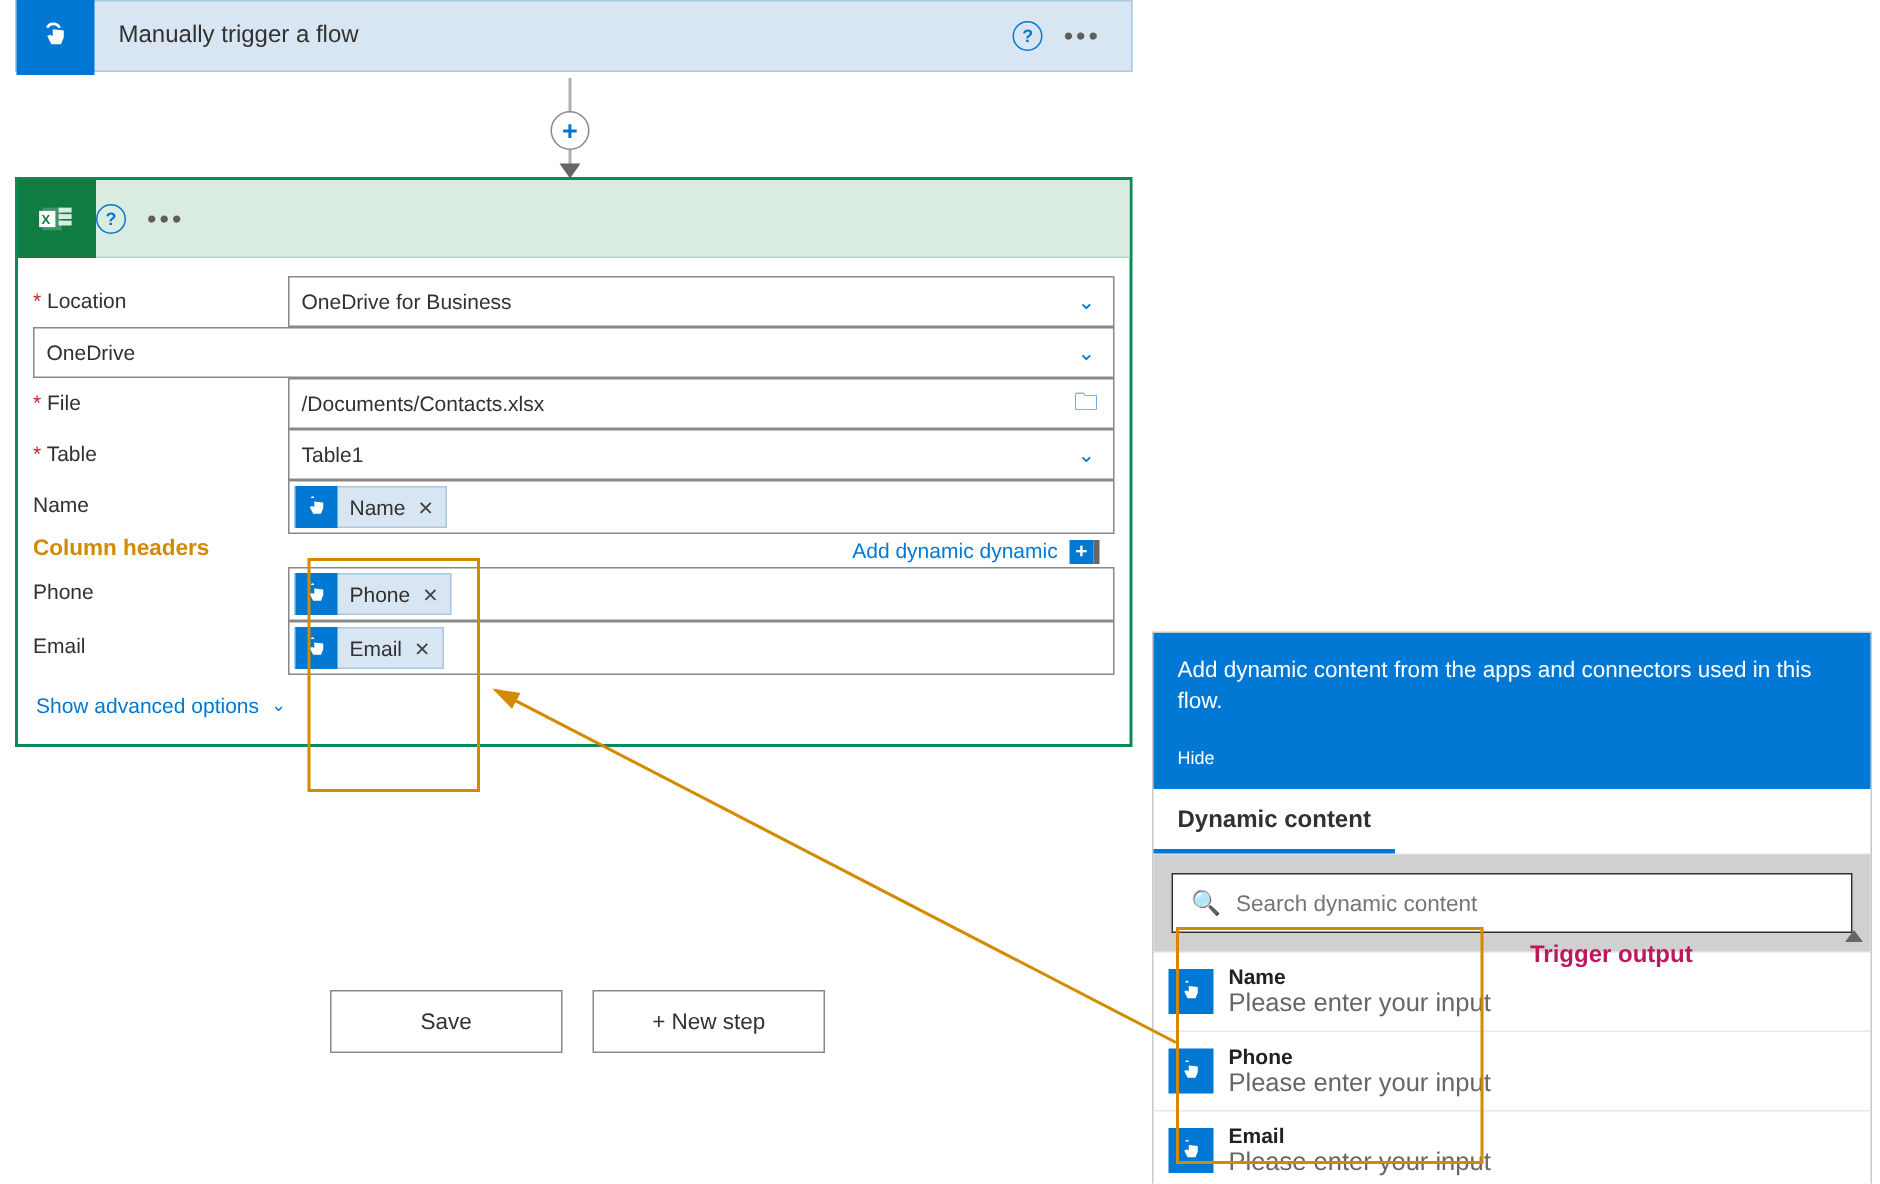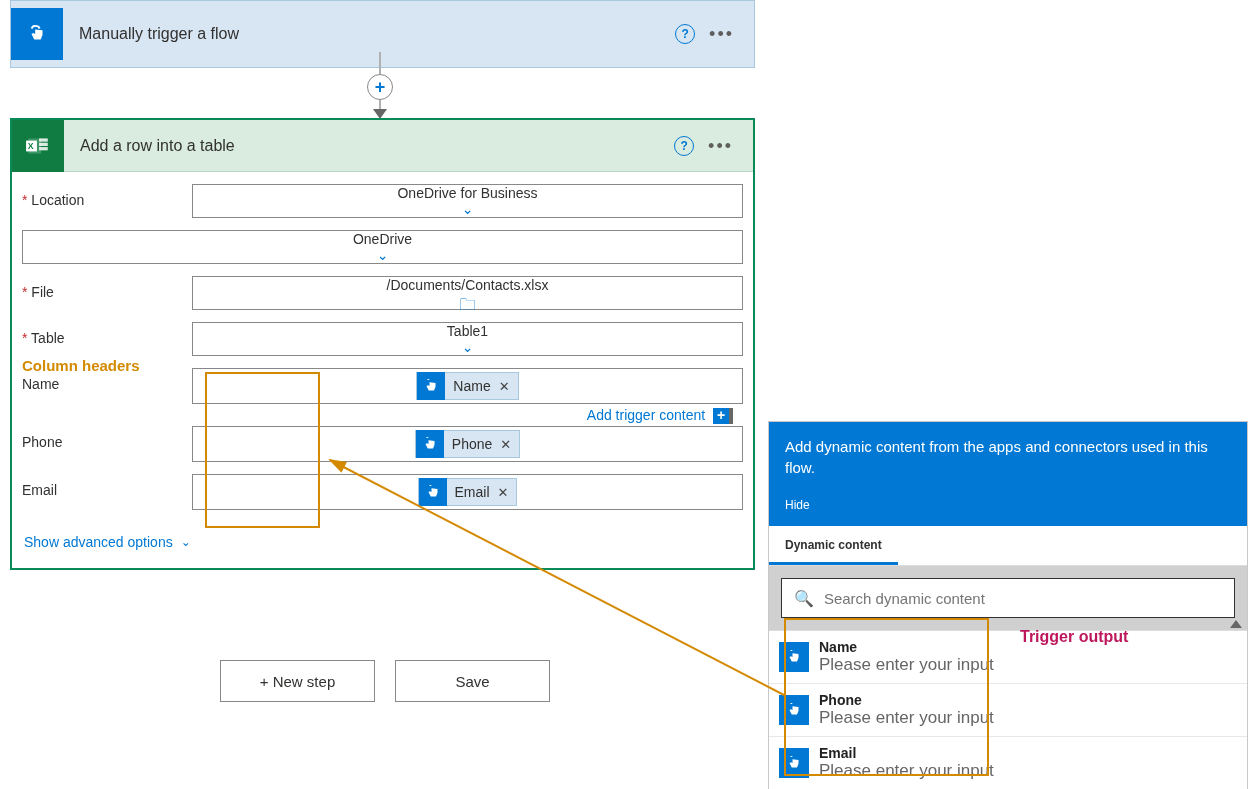--- a/index.html
+++ b/index.html
@@ -1,20 +1,20 @@
 <!DOCTYPE html>
 <html><head>
 <meta charset="utf-8">
 <style>
   * { box-sizing: border-box; margin: 0; padding: 0; font-family: "Segoe UI", Arial, sans-serif; }
   body { background: #fff; font-size: 14px; color: #323130; width: 1253px; height: 789px; position: relative; overflow: hidden; }
 
   
   .card { position: absolute; border: 1px solid #c8c8c8; background: #fff; }
-  .card-trigger { left: 10px; top: 0; width: 745px; height: 68px; background: #d8e6f3; border: 1px solid #a8c8e0; display:flex; align-items:center; }
+  .card-trigger { left: 10px; top: 0; width: 745px; height: 48px; background: #d8e6f3; border: 1px solid #a8c8e0; display:flex; align-items:center; }
   .card-action { left: 10px; top: 118px; width: 745px; border: 2px solid #0a8a57; }
 
   .card-header { height: 52px; display:flex; align-items:center; }
   .icon-box { width: 52px; height: 52px; display:flex; align-items:center; justify-content:center; color:#fff; flex-shrink:0; }
   .trigger-bg { background:#0078d4; }
   .excel-bg { background:#107c41; }
   .excel-action-header { background:#d9ecdf; border-bottom:1px solid #b8d8c4; }
 
   .card-title { flex:1; padding-left:16px; font-size:16px; color:#323130; }
   .card-actions { display:flex; align-items:center; gap:14px; padding-right:20px; }
@@ -22,25 +22,25 @@
   .ellipsis { font-size:18px; color:#605e5c; letter-spacing:2px; cursor:pointer; line-height:1; }
 
   
   .connector { position:absolute; left:380px; top:52px; width:0; display:flex; flex-direction:column; align-items:center; }
   .line { width:2px; height:22px; background:#b0b0b0; }
   .plus-circle { width:26px; height:26px; border:1px solid #888; border-radius:50%; background:#fff; display:flex; align-items:center; justify-content:center; color:#0078d4; font-size:18px; font-weight:600; }
   .arrow-down { width:0; height:0; border-left:7px solid transparent; border-right:7px solid transparent; border-top:10px solid #666; margin-top:-1px; }
 
   
   .form-body { padding:12px 10px 0 10px; position:relative; }
-  .form-row { display:flex; align-items:flex-start; margin-bottom:12px; }
+  .form-row { display:flex; align-items:flex-start; }
   .label-col { width:170px; padding-top:8px; font-size:14px; color:#323130; position:relative; }
   .req::before { content:"* "; color:#c62b2b; }
   .input-col { flex:1; }
-  .select, .textfield, .tokenfield { width:100%; border:1px solid #888; background:#fff; height:34px; display:flex; align-items:center; padding:0 8px; position:relative;flex-direction:column; }
+  .select, .textfield, .tokenfield { width:100%; border:1px solid #888; background:#fff; height:34px; display:flex; align-items:center; padding:0 8px; position:relative; }
   .select .val { flex:1; }
   .chevron { color:#0078d4; font-size:14px; padding:0 4px; cursor:pointer; }
   .folder-icon { color:#0078d4; font-size:16px; cursor:pointer; padding:0 2px; }
 
   .tokenfield { padding:3px; height:auto; min-height:36px; }
   .token { display:flex; align-items:center; border:1px solid #a8c8e0; background:#d8e6f3; height:28px; }
   .token-icon { width:28px; height:28px; background:#0078d4; display:flex; align-items:center; justify-content:center; }
   .token-label { padding:0 8px; font-size:14px; }
   .token-x { padding:0 8px 0 0; color:#444; cursor:pointer; font-size:13px; }
 
@@ -54,21 +54,21 @@
   
   .btn-row { position:absolute; left:220px; top:660px; display:flex; gap:20px; }
   .btn { border:1px solid #888; background:#fff; height:42px; width:155px; display:flex; align-items:center; justify-content:center; font-size:15px; cursor:pointer; color:#323130; }
 
   
   .dyn-panel { position:absolute; left:768px; top:421px; width:480px; border:1px solid #c8c8c8; background:#fff; }
   .dyn-header { background:#0078d4; color:#fff; padding:14px 16px; display:flex; align-items:flex-start; justify-content:space-between; gap:20px;flex-direction:column; }
   .dyn-header-text { flex:1; font-size:15px; line-height:1.4; }
   .dyn-hide { cursor:pointer; font-size:12px; }
   .dyn-tabs { display:flex; border-bottom:1px solid #ddd; }
-  .dyn-tab { padding:12px 16px 10px 16px; font-size:12px; cursor:pointer; color:#323130; }
+  .dyn-tab { padding:12px 16px 10px 16px; font-size:16px; cursor:pointer; color:#323130; }
   .dyn-tab.active { border-bottom:3px solid #0078d4; font-weight:600; }
   .dyn-search-wrap { background:#d0d0d0; padding:12px; }
   .dyn-search { background:#fff; border:1px solid #323130; height:40px; display:flex; align-items:center; padding:0 12px; gap:10px; }
   .dyn-search input { border:none; outline:none; flex:1; font-size:15px; }
   .dyn-list { position:relative; border-top:1px solid #ddd; }
   .dyn-item { display:flex; align-items:center; padding:8px 10px; border-bottom:1px solid #e8e8e8; cursor:pointer; gap:10px; }
   .dyn-item .ico { width:30px; height:30px; background:#0078d4; display:flex; align-items:center; justify-content:center; flex-shrink:0; }
   .dyn-item .txt .name { font-size:14px; font-weight:600; color:#222; }
   .dyn-item .txt .desc { font-size:17px; color:#666; }
   .scroll-up { width:0;height:0;border-left:6px solid transparent;border-right:6px solid transparent;border-bottom:8px solid #666; margin:auto; }
@@ -118,21 +118,20 @@
     <div class="icon-box excel-bg">
       <svg viewBox="0 0 24 24" width="26" height="26">
           <rect x="3" y="5" width="12" height="14" fill="#fff" opacity="0.2"></rect>
           <rect x="1" y="7" width="10" height="10" fill="#fff"></rect>
           <text x="2.5" y="15" font-size="8" font-weight="700" fill="#107c41">X</text>
           <rect x="13" y="5" width="8" height="3" fill="#fff" opacity="0.85"></rect>
           <rect x="13" y="9" width="8" height="3" fill="#fff" opacity="0.85"></rect>
           <rect x="13" y="13" width="8" height="3" fill="#fff" opacity="0.85"></rect>
         </svg>
     </div>
-    <div class="card-title">Add a row into a table</div>
     <div class="card-actions">
       <div class="help-icon">?</div>
       <div class="ellipsis">•••</div>
     </div>
   </div>
 
   <div class="form-body">
     <div class="form-row">
       <div class="label-col req">Location</div>
       <div class="input-col">
@@ -178,21 +177,21 @@
             <div class="token-icon">
                 <svg class="tap-icon-sm" viewBox="0 0 24 24">
                   <path d="M10 4v8l-2-1-2 1 3 6h7l2-5v-5l-8-1V4a1.5 1.5 0 0 0-3 0z" fill="#fff"></path>
                 </svg>
               </div>
             <span class="token-label">Name</span>
             <span class="token-x">✕</span>
           </div>
         </div>
         <div class="adc-row">
-          <span class="adc-link">Add trigger content</span>
+          <span class="adc-link">Add dynamic dynamic</span>
           <span class="adc-plus">+</span><span class="adc-bar"></span>
         </div>
       </div>
     </div>
 
     <div class="form-row">
       <div class="label-col">Phone</div>
       <div class="input-col">
         <div class="tokenfield">
           <div class="token">
@@ -226,22 +225,22 @@
     </div>
   </div>
 
   <div class="adv-options">
     <span>Show advanced options</span>
     <span class="chev-sm">⌄</span>
   </div>
 </div>
 
 <div class="btn-row">
+  <div class="btn">Save</div>
   <div class="btn">+ New step</div>
-  <div class="btn">Save</div>
 </div>
 
 <div class="dyn-panel">
   <div class="dyn-header">
     <div class="dyn-header-text">Add dynamic content from the apps and connectors used in this flow.</div>
     <div class="dyn-hide">Hide</div>
   </div>
   <div class="dyn-tabs">
     <div class="dyn-tab active">Dynamic content</div>
   </div>

